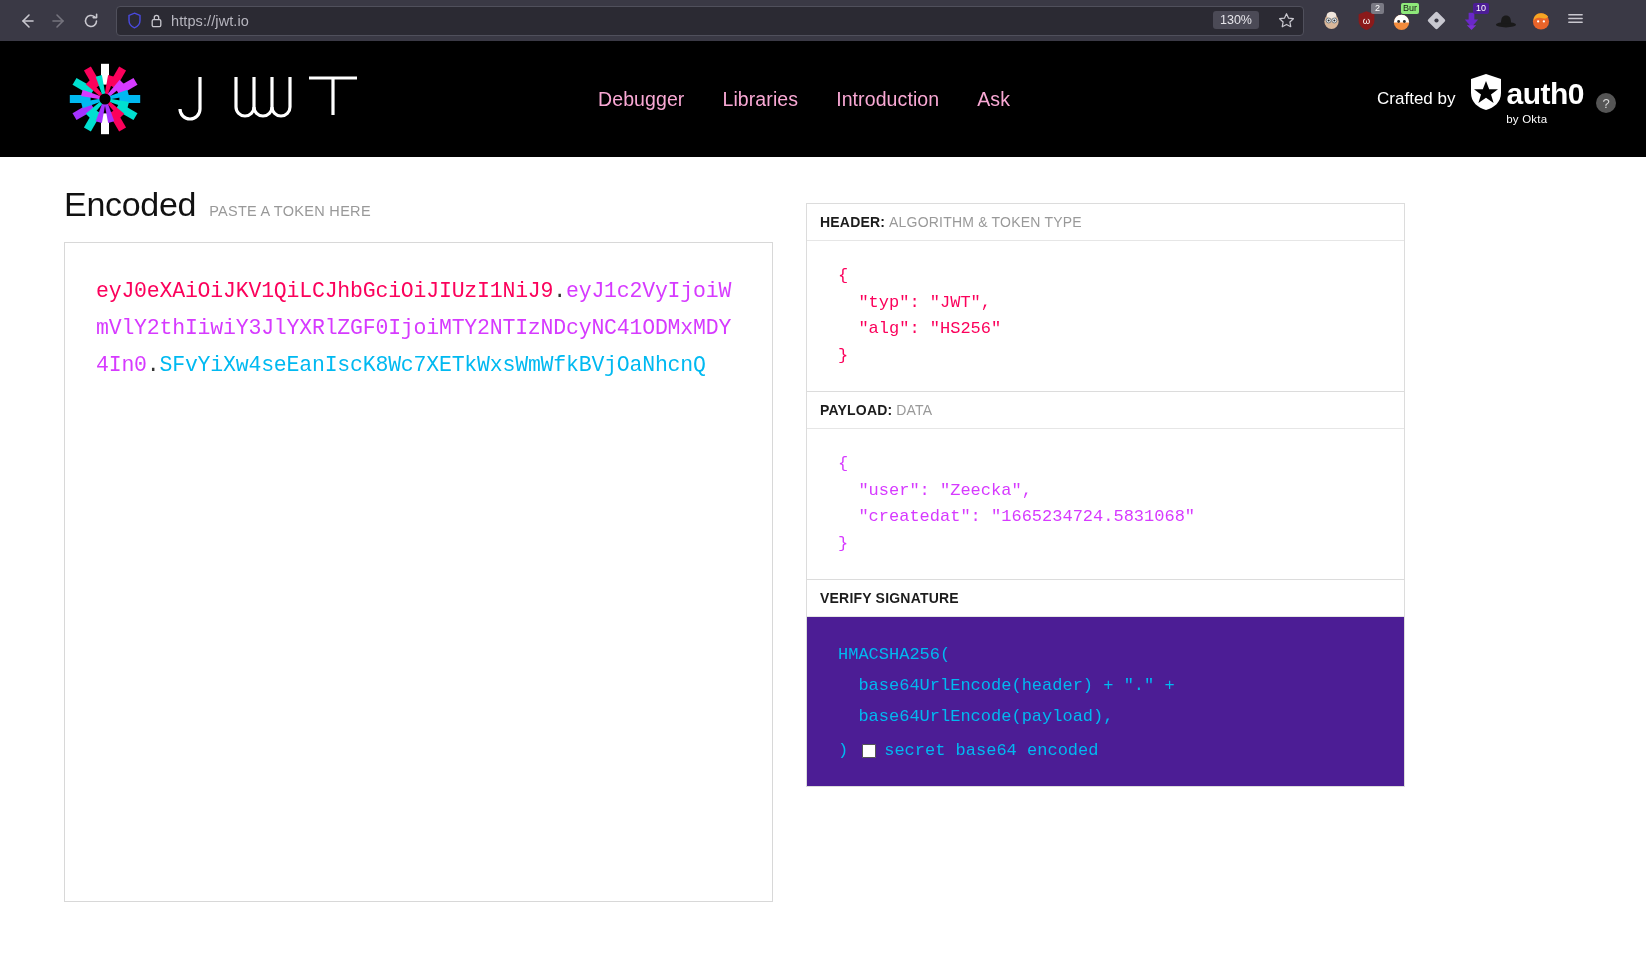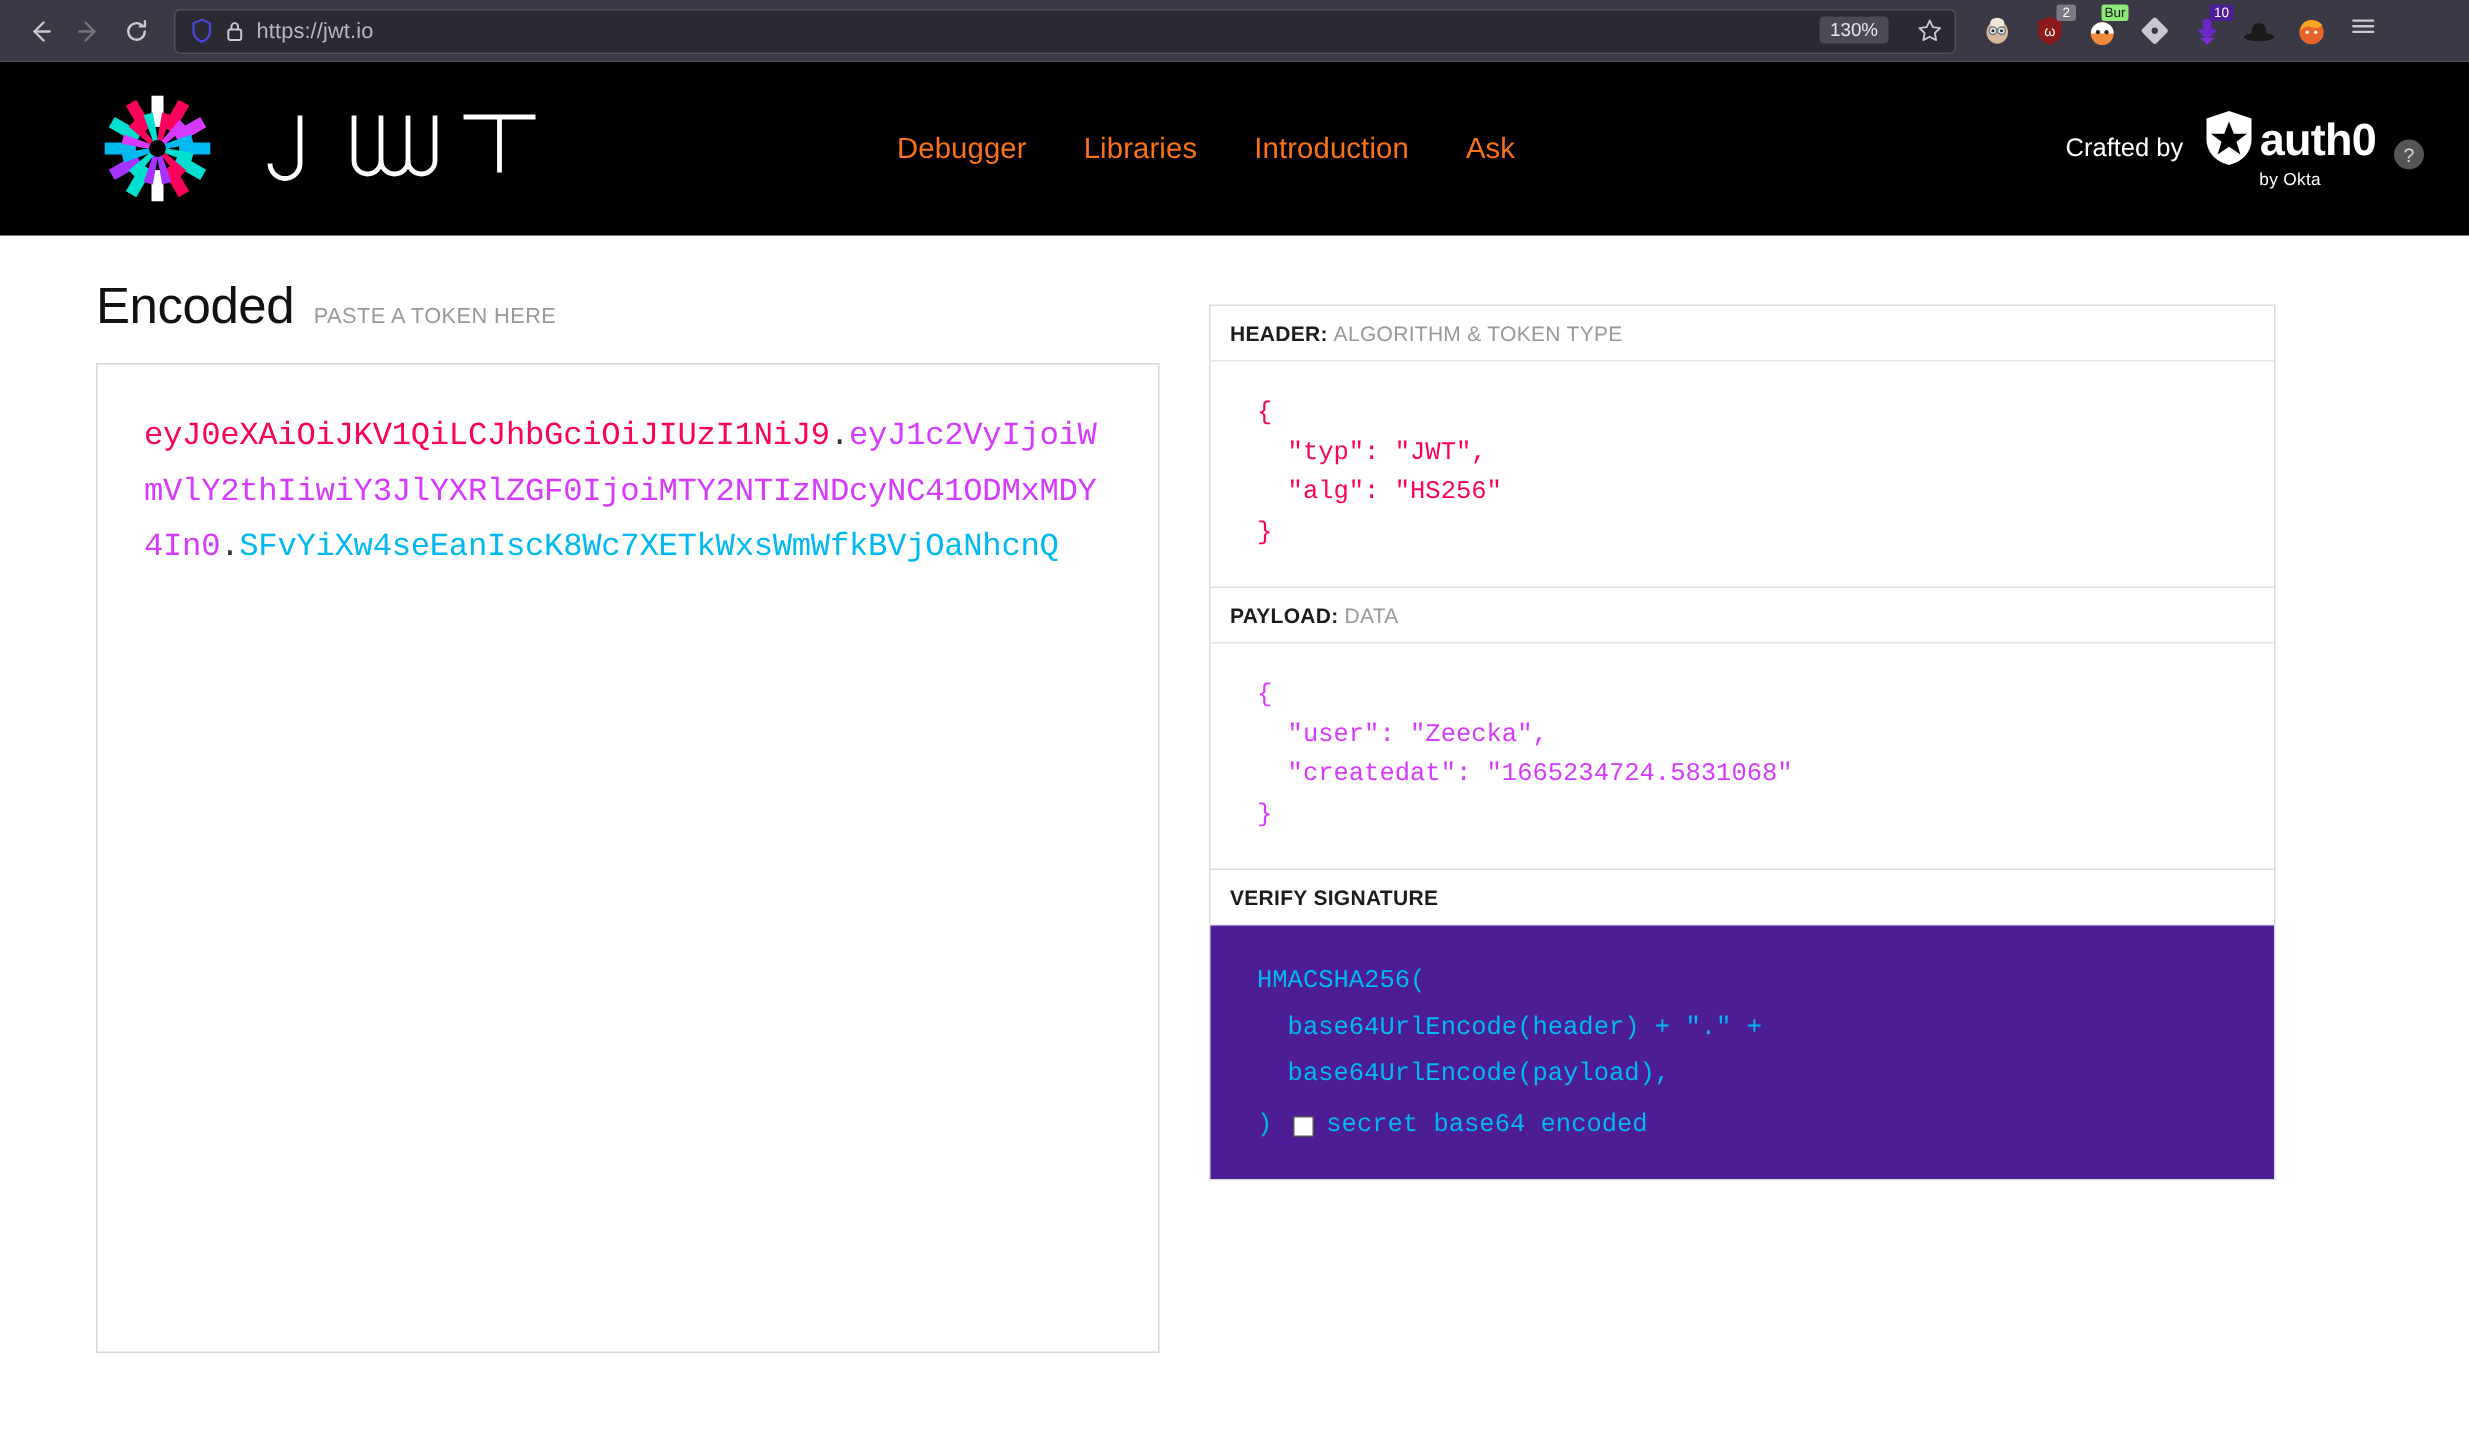--- a/index.html
+++ b/index.html
@@ -82,21 +82,21 @@
   .logo-mark { width: 82px; height: 80px; }
   .wordmark {
     margin-left: 26px;
     height: 48px;
   }
   .site-nav {
     position: absolute; left: 598px; top: 0; height: 100%;
     display: flex; align-items: center; gap: 38px;
   }
   .nav-link {
-    color: #f97316; font-size: 19.5px;
+    color: #f9a8d4; font-size: 19.5px;
     text-decoration: none; letter-spacing: 0.1px;
   }
   .crafted {
     position: absolute; right: 30px; top: 0; height: 100%;
     display: flex; align-items: center;
   }
   .crafted-txt { color: #ffffff; font-size: 17px; margin-right: 14px; }
   .auth0-logo { display: flex; flex-direction: column; align-items: center; }
   .auth0-row { display: flex; align-items: center; }
   .auth0-word { color: #ffffff; font-size: 30px; font-weight: bold; letter-spacing: -0.5px; margin-left: 3px; }
@@ -135,21 +135,21 @@
     line-height: 37px;
     word-break: break-all;
     letter-spacing: -0.2px;
   }
   .tk-header { color: #fb015b; }
   .tk-payload { color: #d63aff; }
   .tk-signature { color: #00b9f1; }
   .tk-dot { color: #333333; }
 
   
-  .panel { width: 711px; border: 1px solid #dcdcdc; background: #fff; }
+  .panel { width: 599px; border: 1px solid #dcdcdc; background: #fff; }
   .panel + .panel { border-top: none; }
   .panel-head {
     padding: 10px 0 10px 13px;
     border-bottom: 1px solid #e6e6e6;
     font-size: 14px;
   }
   .panel-head b { color: #1c1c1c; font-weight: bold; letter-spacing: 0.2px; }
   .panel-head span { color: #999999; letter-spacing: 0.2px; }
   .panel-body {
     padding: 22px 0 22px 31px;

